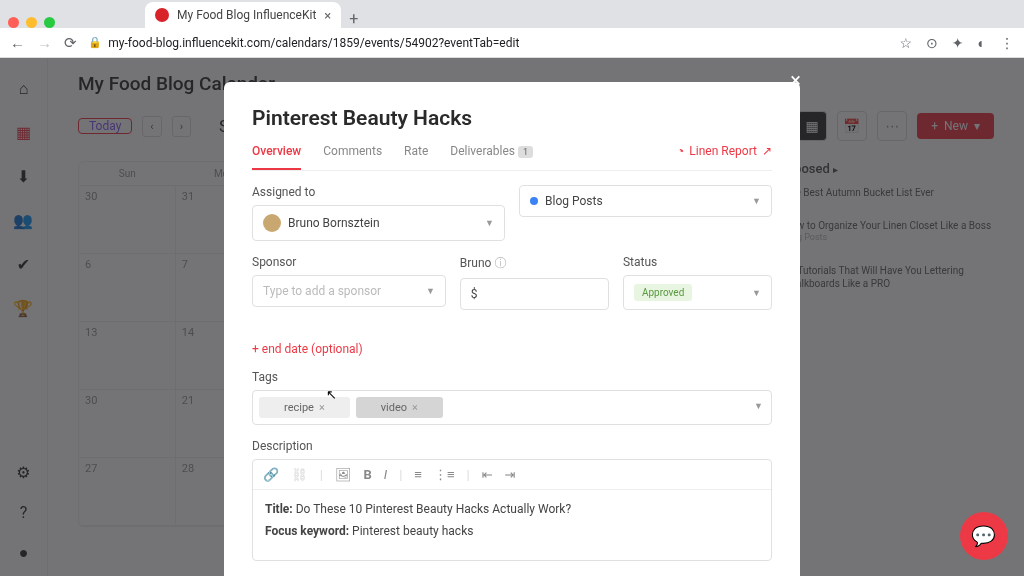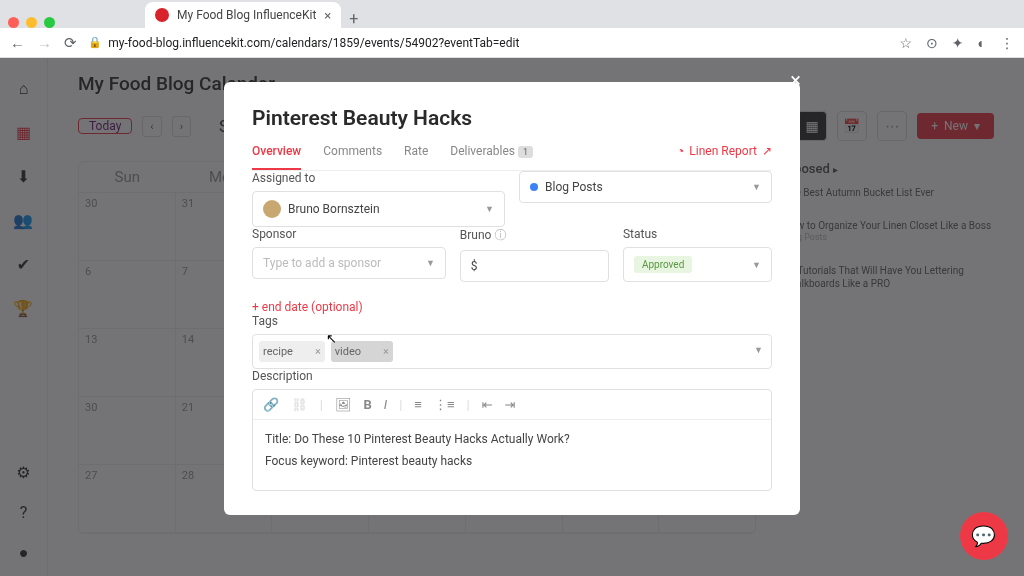--- a/index.html
+++ b/index.html
@@ -17,64 +17,64 @@
 .lock{color:#5f6368;font-size:11px}
 .ext{display:flex;gap:14px;color:#5f6368;font-size:14px}
 .app{position:relative;height:518px;background:#fff;display:flex}
 .sb{width:48px;background:#fff;border-right:1px solid #eee;display:flex;flex-direction:column;align-items:center;padding-top:20px;gap:24px}
 .sb-i{width:20px;height:20px;color:#333;display:flex;align-items:center;justify-content:center;font-size:16px}
 .sb-i.act{color:#ed3946}
 .sb-bot{margin-top:auto;margin-bottom:14px;display:flex;flex-direction:column;gap:20px;align-items:center}
 .main{flex:1;padding:14px 30px}
 .pgtitle{font-size:19px;font-weight:500;color:#333;margin-bottom:16px}
 .tbar{display:flex;align-items:center;gap:10px;margin-bottom:20px}
-.today{border:1px solid #ed3946;color:#701a75;font-size:12px;padding:0 10px;border-radius:4px}
+.today{border:1px solid #ed3946;color:#8b5cf6;font-size:12px;padding:0 10px;border-radius:4px}
 .arr{border:1px solid #ddd;padding:3px 7px;font-size:11px;color:#666;border-radius:3px}
 .mo{font-size:17px;color:#333;margin-left:18px}
 .flt{margin-left:auto;display:flex;gap:10px;align-items:center}
 .srch{border:1px solid #ddd;border-radius:4px;padding:5px 10px;font-size:12px;width:170px;color:#999}
 .chip{border:1px solid #ddd;padding:5px 10px;font-size:12px;border-radius:4px;color:#666}
 .sqbtn{border:1px solid #ddd;width:30px;height:30px;border-radius:4px;display:flex;align-items:center;justify-content:center;font-size:14px;color:#999}
 .sqbtn.act{background:#333;color:#fff}
 .newbtn{background:#ed3946;color:#fff;padding:6px 14px;border-radius:4px;font-size:12px;display:flex;gap:6px;align-items:center}
 .cal{border:1px solid #eee;border-radius:6px}
 .calh{display:flex;border-bottom:1px solid #eee}
-.calh div{flex:1;text-align:center;font-size:15px;color:#999;padding:6px}
+.calh div{flex:1;text-align:center;font-size:10px;color:#999;padding:6px}
 .calr{display:flex;height:68px;border-bottom:1px solid #eee}
 .calc{flex:1;border-right:1px solid #eee;padding:4px 6px;font-size:11px;color:#999;position:relative}
 .calc:last-child{border-right:none}
 .event{position:absolute;left:4px;right:4px;top:18px;font-size:10px;color:#666;line-height:1.3;display:flex;gap:4px}
 .edot{width:6px;height:6px;background:#efd94e;border-radius:50%;margin-top:3px;flex-shrink:0}
 .overlay{position:absolute;inset:0;background:rgba(30,30,35,0.62);display:flex;justify-content:center;align-items:flex-start;padding-top:24px}
 .modal{background:#fff;width:576px;border-radius:6px;padding:24px 28px;max-height:500px;overflow:hidden;position:relative}
 .mtitle{font-size:21px;font-weight:600;color:#2a2a2a;margin-bottom:14px}
 .mtabs{display:flex;gap:22px;border-bottom:1px solid #eee;font-size:12px;color:#888;position:relative}
 .mtab{padding-bottom:10px;cursor:pointer}
 .mtab.act{color:#ed3946;border-bottom:2px solid #ed3946;font-weight:500}
 .badge{background:#ddd;color:#666;font-size:9px;padding:1px 5px;border-radius:3px;margin-left:3px}
 .vr{position:absolute;right:0;top:0;color:#ed3946;font-size:12px;display:flex;gap:5px;align-items:center}
-.row{display:flex;gap:14px;}
+.row{display:flex;gap:14px;margin-top:14px}
 .fld{flex:1}
 .lbl{font-size:12px;color:#555;margin-bottom:6px;display:block}
 .sel{border:1px solid #e0e0e0;border-radius:4px;padding:8px 10px;font-size:12px;display:flex;align-items:center;gap:7px;color:#444;position:relative}
 .car{margin-left:auto;color:#999;font-size:9px}
 .av{width:18px;height:18px;border-radius:50%;background:#c8a870}
 .bdot{width:8px;height:8px;background:#3b82f6;border-radius:50%}
 .inp{border:1px solid #e0e0e0;border-radius:4px;padding:8px 10px;font-size:12px;color:#444;width:100%}
 .inp::placeholder{color:#bbb}
 .stat{background:#e8f5e0;color:#5a9940;font-size:10px;padding:3px 8px;border-radius:3px}
 .endd{color:#ed3946;font-size:12px;align-self:center}
 .tags{border:1px solid #e0e0e0;border-radius:4px;padding:6px;display:flex;gap:6px;position:relative}
-.tag{background:#eee;padding:4px 4px;font-size:11px;border-radius:3px;color:#666;display:flex;gap:22px;align-items:center}
+.tag{background:#eee;padding:4px 25px;font-size:11px;border-radius:3px;color:#666;display:flex;gap:5px;align-items:center}
 .tag.hl{background:#d5d5d5}
 .tagx{color:#999;font-size:11px}
 .ed{border:1px solid #e0e0e0;border-radius:4px}
 .edtb{border-bottom:1px solid #eee;padding:7px 10px;display:flex;gap:12px;color:#888;font-size:13px}
 .edc{padding:12px;font-size:12px;color:#444;min-height:70px}
-.edc b{font-weight:400}
+.edc b{font-weight:700}
 .mclose{position:absolute;top:-14px;right:-1px;color:#fff;font-size:20px;cursor:pointer}
 .fab{position:absolute;bottom:16px;right:16px;width:48px;height:48px;background:#ed3946;border-radius:50%;display:flex;align-items:center;justify-content:center;color:#fff;font-size:20px}
 .red{background:#ff5f57}.yel{background:#ffbd2e}.grn{background:#28ca42}
 .cursor{position:absolute;font-size:13px;pointer-events:none}
 </style>
 </head>
 <body>
 
 <div class="chrome">
   <div class="tlights">

